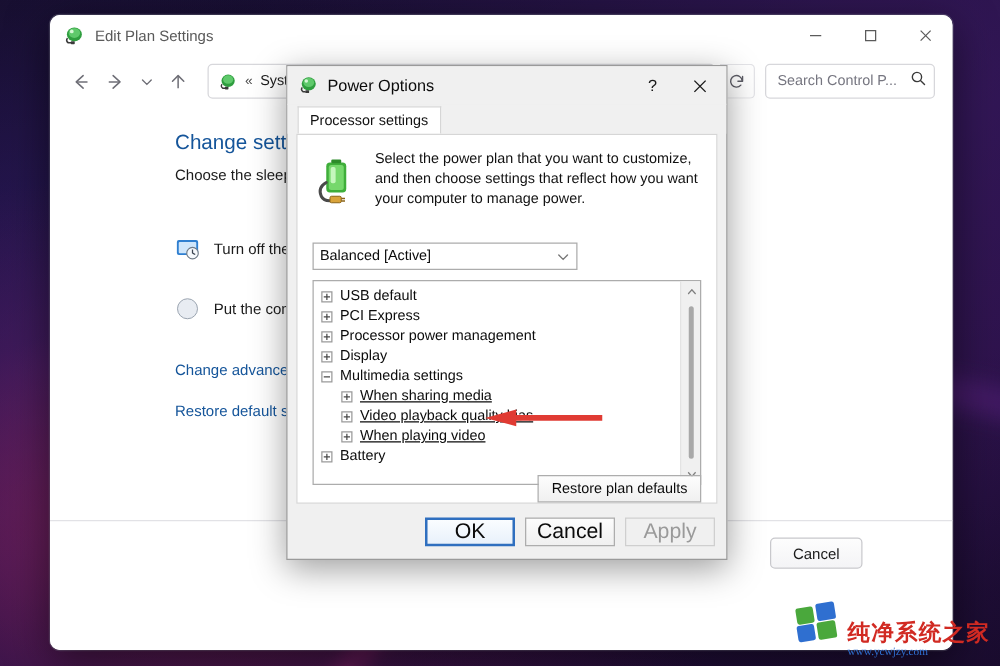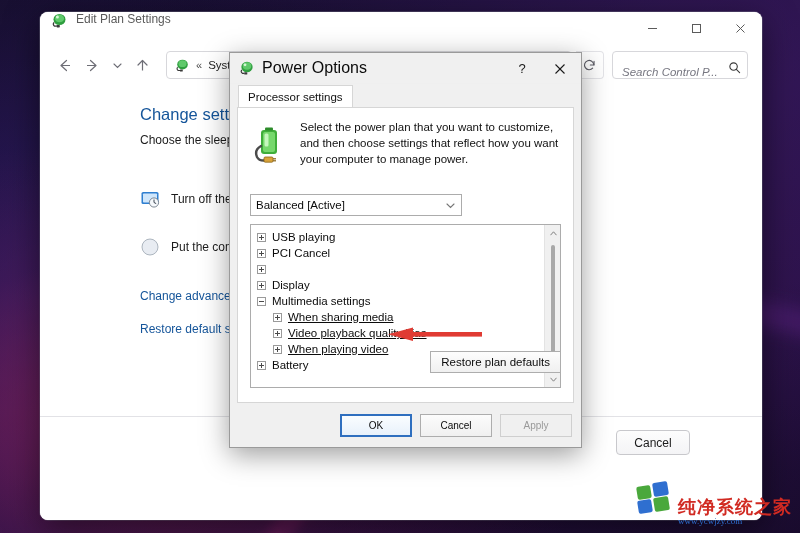--- a/index.html
+++ b/index.html
@@ -67,21 +67,21 @@
     border-radius: 8px;
     box-shadow: 0 10px 34px rgba(0,0,0,0.52), 0 0 0 1px rgba(140,140,160,0.35);
     overflow: hidden;
   }
 
   #cp-titlebar {
     position: relative;
     height: 33px;
     background: #ffffff;
     display: flex;
-    align-items: flex-start;
+    align-items: center;
   }
   #cp-title-icon { margin-left: 11px; width: 17px; height: 17px; }
   #cp-title-text {
     margin-left: 8px;
     font-size: 12px;
     color: #5a5a5a;
     font-family: "Liberation Sans", sans-serif;
   }
   .cp-caption-btns {
     position: absolute; right: 0; top: 0;
@@ -135,24 +135,23 @@
     color: #5d5d66;
     border: 1px solid #e4e4e8;
     border-left: none;
     border-radius: 0 4px 4px 0;
   }
   #cp-search {
     margin-left: 8px;
     width: 136px; height: 28px;
     border: 1px solid #d7d7db;
     border-radius: 4px;
-    display: flex; align-items: flex-end;
+    display: flex; align-items: center;
     padding: 0 6px 0 9px;
     background: #fff;
-    font-style: italic;
   }
   #cp-search-text {
     flex: 1; font-size: 11.5px; color: #767680;
     white-space: nowrap; overflow: hidden;
   }
   #cp-search-icon { color: #3a3a3a; }
 
   
   #cp-body {
     position: relative;
@@ -231,21 +230,21 @@
     height: 31px;
     background: #f0f0f0;
     display: flex;
     align-items: center;
     position: relative;
     border-bottom: 1px solid #efefef;
   }
   #dlg-icon { margin-left: 9px; width: 16px; height: 16px; }
   #dlg-title {
     margin-left: 7px;
-    font-size: 16px;
+    font-size: 13px;
     color: #0b0b0b;
   }
   .dlg-cap {
     position: absolute; top: 0;
     height: 31px; width: 34px;
     display: flex; align-items: center; justify-content: center;
     color: #1a1a1a;
   }
   #dlg-help { right: 42px; font-size: 13px; }
   #dlg-close { right: 4px; }
@@ -365,21 +364,21 @@
     top: 20px;
     bottom: 20px;
     width: 4px;
     background: #a8a8a8;
     border-radius: 2px;
   }
 
   #restore-defaults-btn {
     position: absolute;
     right: 12px;
-    bottom: 29px;
+    bottom: 0;
     height: 22px;
     padding: 0 10px;
     border: 1px solid #adadad;
     background: linear-gradient(#fdfdfd, #f0f0f0);
     font-size: 11.5px;
     color: #0b0b0b;
     display: flex; align-items: center; justify-content: center;
   }
 
   #dlg-footer {
@@ -387,21 +386,21 @@
     display: flex;
     align-items: center;
     justify-content: flex-end;
     padding-right: 9px;
     gap: 8px;
   }
   .dlg-btn {
     width: 72px; height: 23px;
     border: 1px solid #adadad;
     background: linear-gradient(#fcfcfc, #f0f0f0);
-    font-size: 10px;
+    font-size: 17px;
     color: #0b0b0b;
     display: flex; align-items: center; justify-content: center;
   }
   .dlg-btn.primary {
     border: 2px solid #2f6fbf;
     background: linear-gradient(#fafdff, #e8f1fb);
   }
   .dlg-btn.disabled { color: #9a9a9a; border-color: #cfcfcf; background: #f0f0f0; }
 
   
@@ -631,28 +630,29 @@
           <svg width="11" height="11" viewBox="0 0 11 11">
               <path d="M2 4 L5.5 7.5 L9 4" fill="none" stroke="currentColor" stroke-width="1.1" stroke-linecap="round"></path>
             </svg>
         </span>
       </div>
 
       <div id="tree-box">
         <div id="tree-inner">
           <div class="tree-row">
             <span class="expander plus"></span>
-            <span>USB playing</span>
+            <span>USB default</span>
           </div>
           <div class="tree-row">
             <span class="expander plus"></span>
-            <span>PCI Cancel</span>
+            <span>PCI Express</span>
           </div>
           <div class="tree-row">
             <span class="expander plus"></span>
+            <span>Processor power management</span>
           </div>
           <div class="tree-row">
             <span class="expander plus"></span>
             <span>Display</span>
           </div>
           <div class="tree-row">
             <span class="expander"></span>
             <span>Multimedia settings</span>
           </div>
           <div class="tree-row lvl2">

